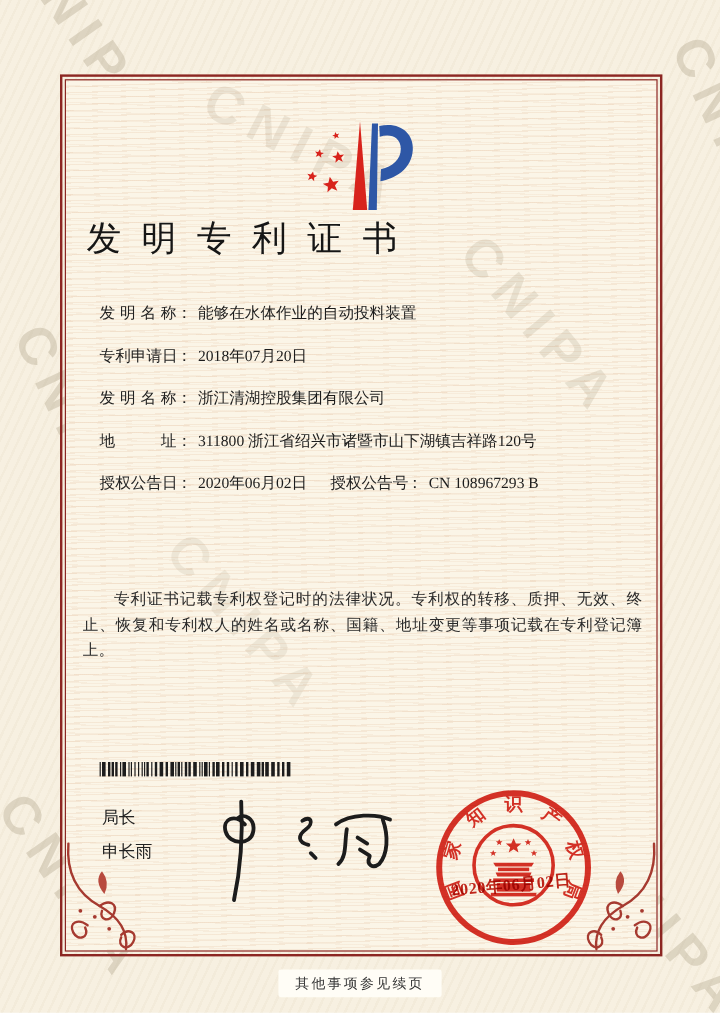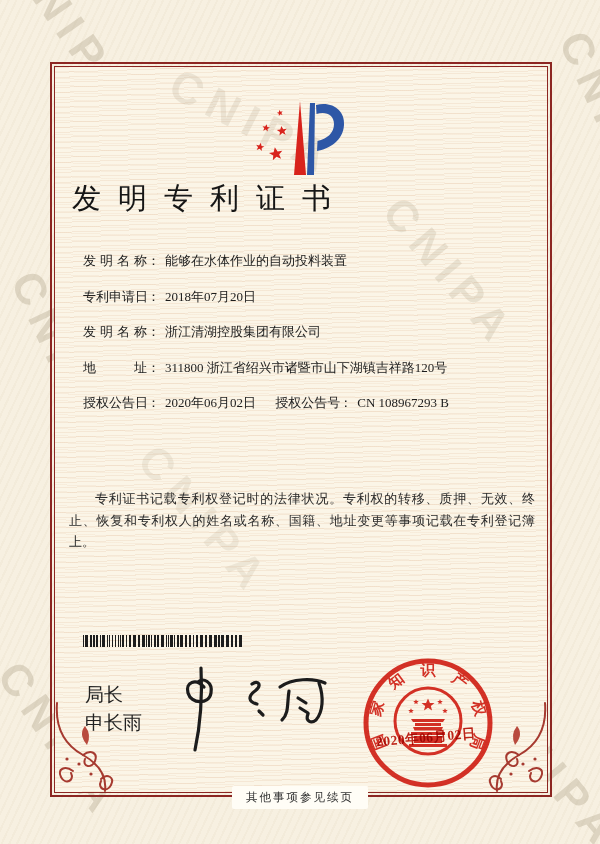--- a/index.html
+++ b/index.html
@@ -40,40 +40,40 @@
     display:inline-block;width:64px;text-align:justify;text-align-last:justify;
     vertical-align:top;color:#222;
   }
   .fcolon{display:inline-block;color:#222;}
   .fvalue{display:inline-block;margin-left:5px;color:#1c1c1c;}
   .fcell2{display:inline-block;margin-left:16px;}
   .paras{position:absolute;left:14px;top:421px;width:466px;font-size:13px;line-height:21.5px;color:#2a2a2a;}
   .paras p{margin:0;text-indent:2em;text-align:justify;}
   .barcode{position:absolute;left:28px;top:568px;height:12px;font-size:0;white-space:nowrap;}
   .barcode i{display:inline-block;height:12px;background:#1d1d1d;}
-  .signer{position:absolute;left:30px;top:614px;font-family:"Liberation Sans","DejaVu Sans",sans-serif;
-    font-size:19px;color:#222;line-height:28px;}
+  .signer{position:absolute;left:30px;top:600px;font-family:"Liberation Sans","DejaVu Sans",sans-serif;
+    font-size:14px;color:#222;line-height:28px;}
   .signature{position:absolute;left:113px;top:590px;width:172px;height:108px;}
   .seal{position:absolute;left:305px;top:588px;width:136px;height:136px;mix-blend-mode:multiply;opacity:.95;}
   .seal-date{
     position:absolute;left:296px;top:662px;width:150px;text-align:center;
     font-size:13.5px;font-weight:bold;color:#c2261b;letter-spacing:.5px;
     transform:rotate(-5deg);mix-blend-mode:multiply;
   }
   .flourish{position:absolute;width:80px;height:95px;bottom:-4px;}
   .flourish.right{right:-4px;}
   .flourish.left{left:-4px;transform:scaleX(-1);}
   .page-no{position:absolute;left:0;bottom:10px;width:100%;text-align:center;font-size:10.5px;color:#333;letter-spacing:1px;}
   
   .qr{position:absolute;left:481px;top:101px;background:#fff;padding:3px;line-height:0;}
   .qr-grid{display:grid;grid-template-columns:repeat(21,2px);grid-auto-rows:2px;}
   .qr-grid b{display:block;width:2px;height:2px;}
   .qr-grid b.k{background:#141414;}
   .footer-note{
-    position:absolute;left:50%;top:786px;transform:translateX(-50%);
+    position:absolute;left:50%;top:808px;transform:translateX(-50%);
     background:#fffdf6;padding:4px 14px;font-size:11.5px;color:#333;
     letter-spacing:2px;border-radius:2px;
   }
 </style>
 </head>
 <body>
 
 <div class="wm" style="left:-18px;top:4px;transform:rotate(55deg);">CNIPA</div>
 <div class="wm" style="left:520px;top:90px;transform:rotate(65deg);">CNIPA</div>
 <div class="wm" style="left:-28px;top:330px;transform:rotate(65deg);">CNIPA</div>

